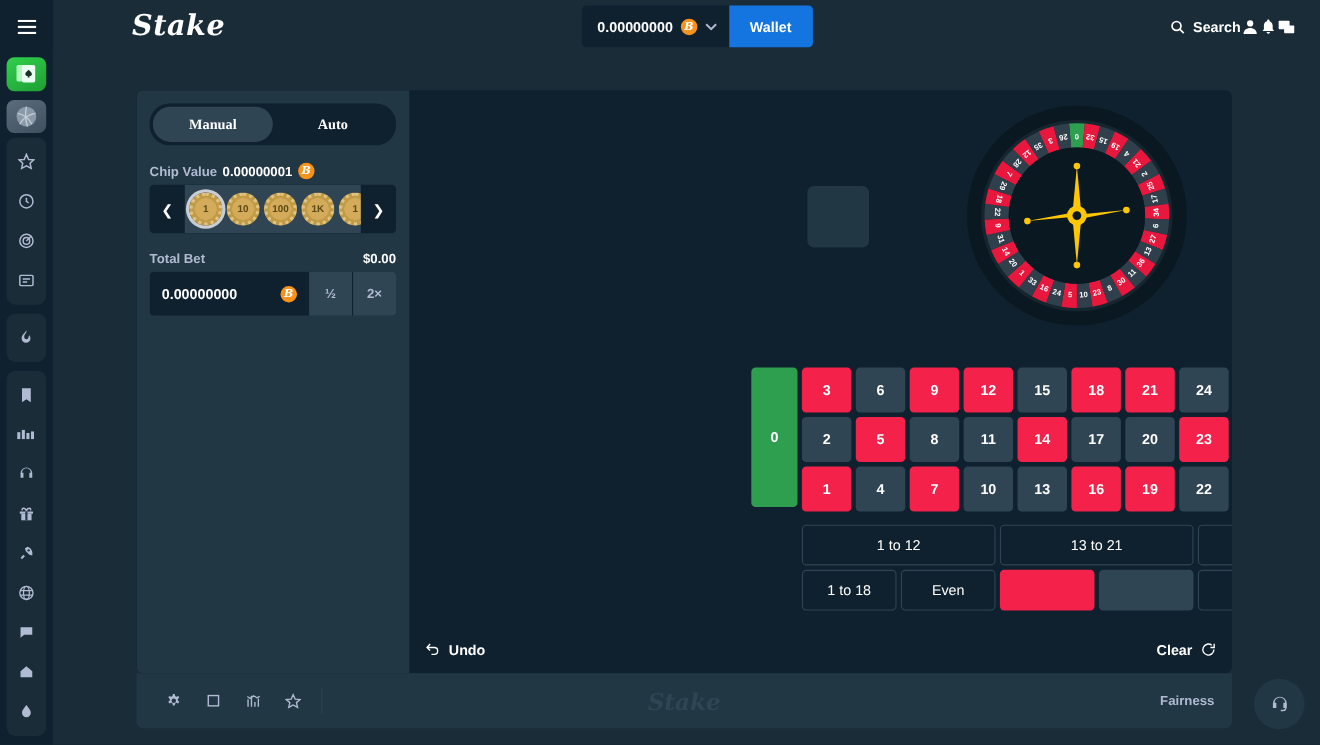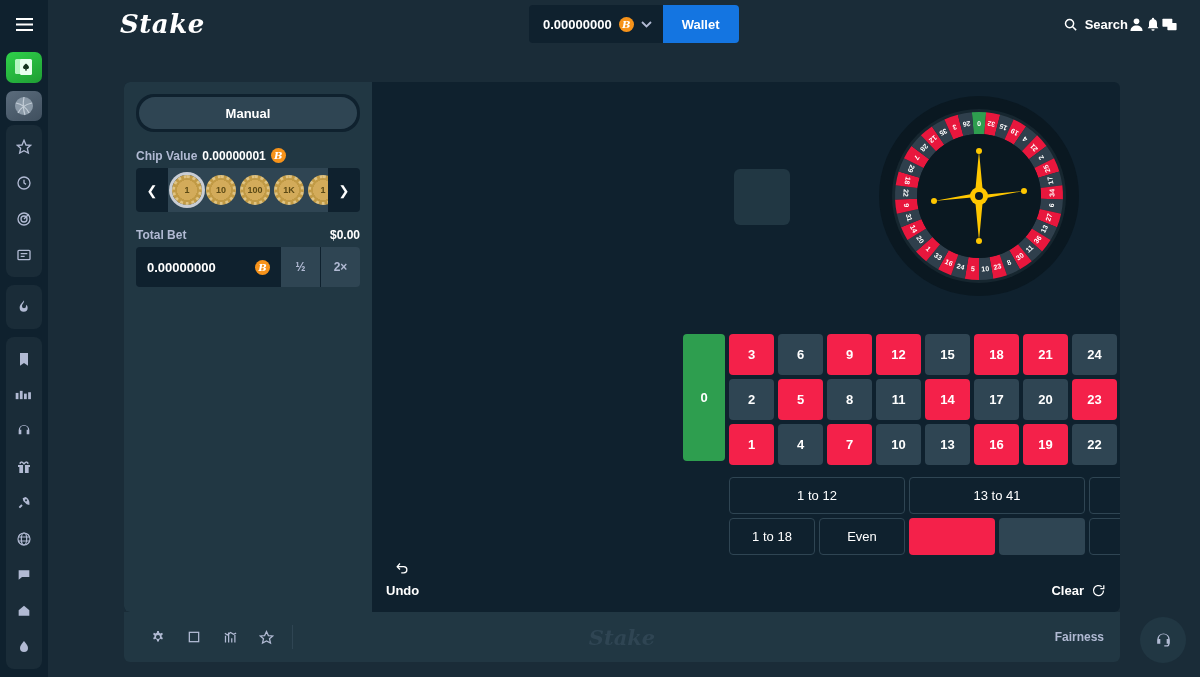--- a/index.html
+++ b/index.html
@@ -46,21 +46,21 @@
     height: 38px; padding: 18px 19px; border: none; border-radius: 0 4px 4px 0; cursor: pointer;
     display: flex; align-items: center; }
   #header-right { position: absolute; right: 22px; display: flex; align-items: center; }
   #search-btn { display: flex; align-items: center; gap: 7px; color: #fff; font-size: 13px;
     font-weight: bold; cursor: pointer; }
   .hicon { color: #fff; display: flex; align-items: center; cursor: pointer; }
   
   #game { position: absolute; left: 124px; top: 82px; width: 996px; height: 530px;
     background: #0f212e; border-radius: 6px; display: flex; overflow: hidden; }
   #panel { width: 248px; background: #213743; padding: 12px; flex-shrink: 0; }
-  #tabs { background: #0f212e; border-radius: 18px; height: 38px; display: flex; padding: 3px; }
+  #tabs { background: #0f212e; border-radius: 18px; height: 38px; display: flex; padding: 3px; font-family: Liberation Serif, serif; }
   .tab { flex: 1; border-radius: 16px; display: flex; align-items: center; justify-content: center;
     font-size: 13px; font-weight: bold; color: #fff; cursor: pointer; }
   .tab.on { background: #2f4553; }
   .lbl-row { display: flex; justify-content: space-between; align-items: center;
     margin: 16px 0 5px; font-size: 12px; color: #b1bad3; font-weight: bold; }
   .lbl-row .v { color: #fff; }
   #chipval { display: flex; align-items: center; gap: 5px; }
   #chipsel { background: #0f212e; border-radius: 4px; height: 44px; display: flex; align-items: center;
     overflow: hidden; }
   .arrow { width: 32px; height: 44px; display: flex; align-items: center; justify-content: center;
@@ -100,21 +100,21 @@
     font-weight: normal; cursor: pointer; }
   #dozens { display: flex; gap: 4px; margin: 8px 0 4px 46px; }
   #dozens .outer { width: 176px; }
   #evens { display: flex; gap: 4px; margin-left: 46px; }
   #evens .outer { width: 86px; }
   .swatch { width: 86px; height: 37px; border-radius: 4px; cursor: pointer; }
   .sw-red { background: #f4214a; }
   .sw-black { background: #2f4553; }
   #undo, #clear { position: absolute; bottom: 14px; display: flex; align-items: center; gap: 7px;
     color: #fff; font-size: 13px; font-weight: bold; cursor: pointer; }
-  #undo { left: 14px; flex-direction: column; }
+  #undo { left: 14px; }
   #clear { right: 14px; }
   
   #footer { position: absolute; left: 124px; top: 612px; width: 996px; height: 50px;
     background: #213743; border-radius: 0 0 6px 6px; display: flex; align-items: center;
     padding: 0 16px; }
   .ficon { width: 36px; height: 30px; display: flex; align-items: center; justify-content: center;
     color: #b1bad3; cursor: pointer; }
   #fdiv { width: 1px; height: 24px; background: #2f4553; margin: 0 8px; }
   #footlogo { position: absolute; left: 0; right: 0; text-align: center; color: #2f4553;
     font-family: "DejaVu Serif", serif; font-style: italic; font-size: 21px; font-weight: bold;
@@ -283,20 +283,21 @@
       </svg>
     </div>
   </div>
 </div>
 
 <div id="game">
 
   <div id="panel">
     <div id="tabs">
       <div class="tab on">Manual</div>
+      <div class="tab">Auto</div>
     </div>
 
     <div class="lbl-row">
       <div id="chipval">
         <span>Chip Value</span>
         <span class="v">0.00000001</span>
         <span class="btc">B</span>
       </div>
     </div>
 
@@ -453,21 +454,21 @@
               <div class="cell black">10</div>
               <div class="cell black">13</div>
               <div class="cell red">16</div>
               <div class="cell red">19</div>
               <div class="cell black">22</div>
             </div>
         </div>
       </div>
       <div id="dozens">
           <div class="outer">1 to 12</div>
-          <div class="outer">13 to 41</div>
+          <div class="outer">13 to 21</div>
           <div class="outer">25 to 36</div>
         </div>
       <div id="evens">
           <div class="outer">1 to 18</div>
           <div class="outer">Even</div>
           <div class="swatch sw-red"></div>
           <div class="swatch sw-black"></div>
           <div class="outer">Odd</div>
         </div>
     </div>

